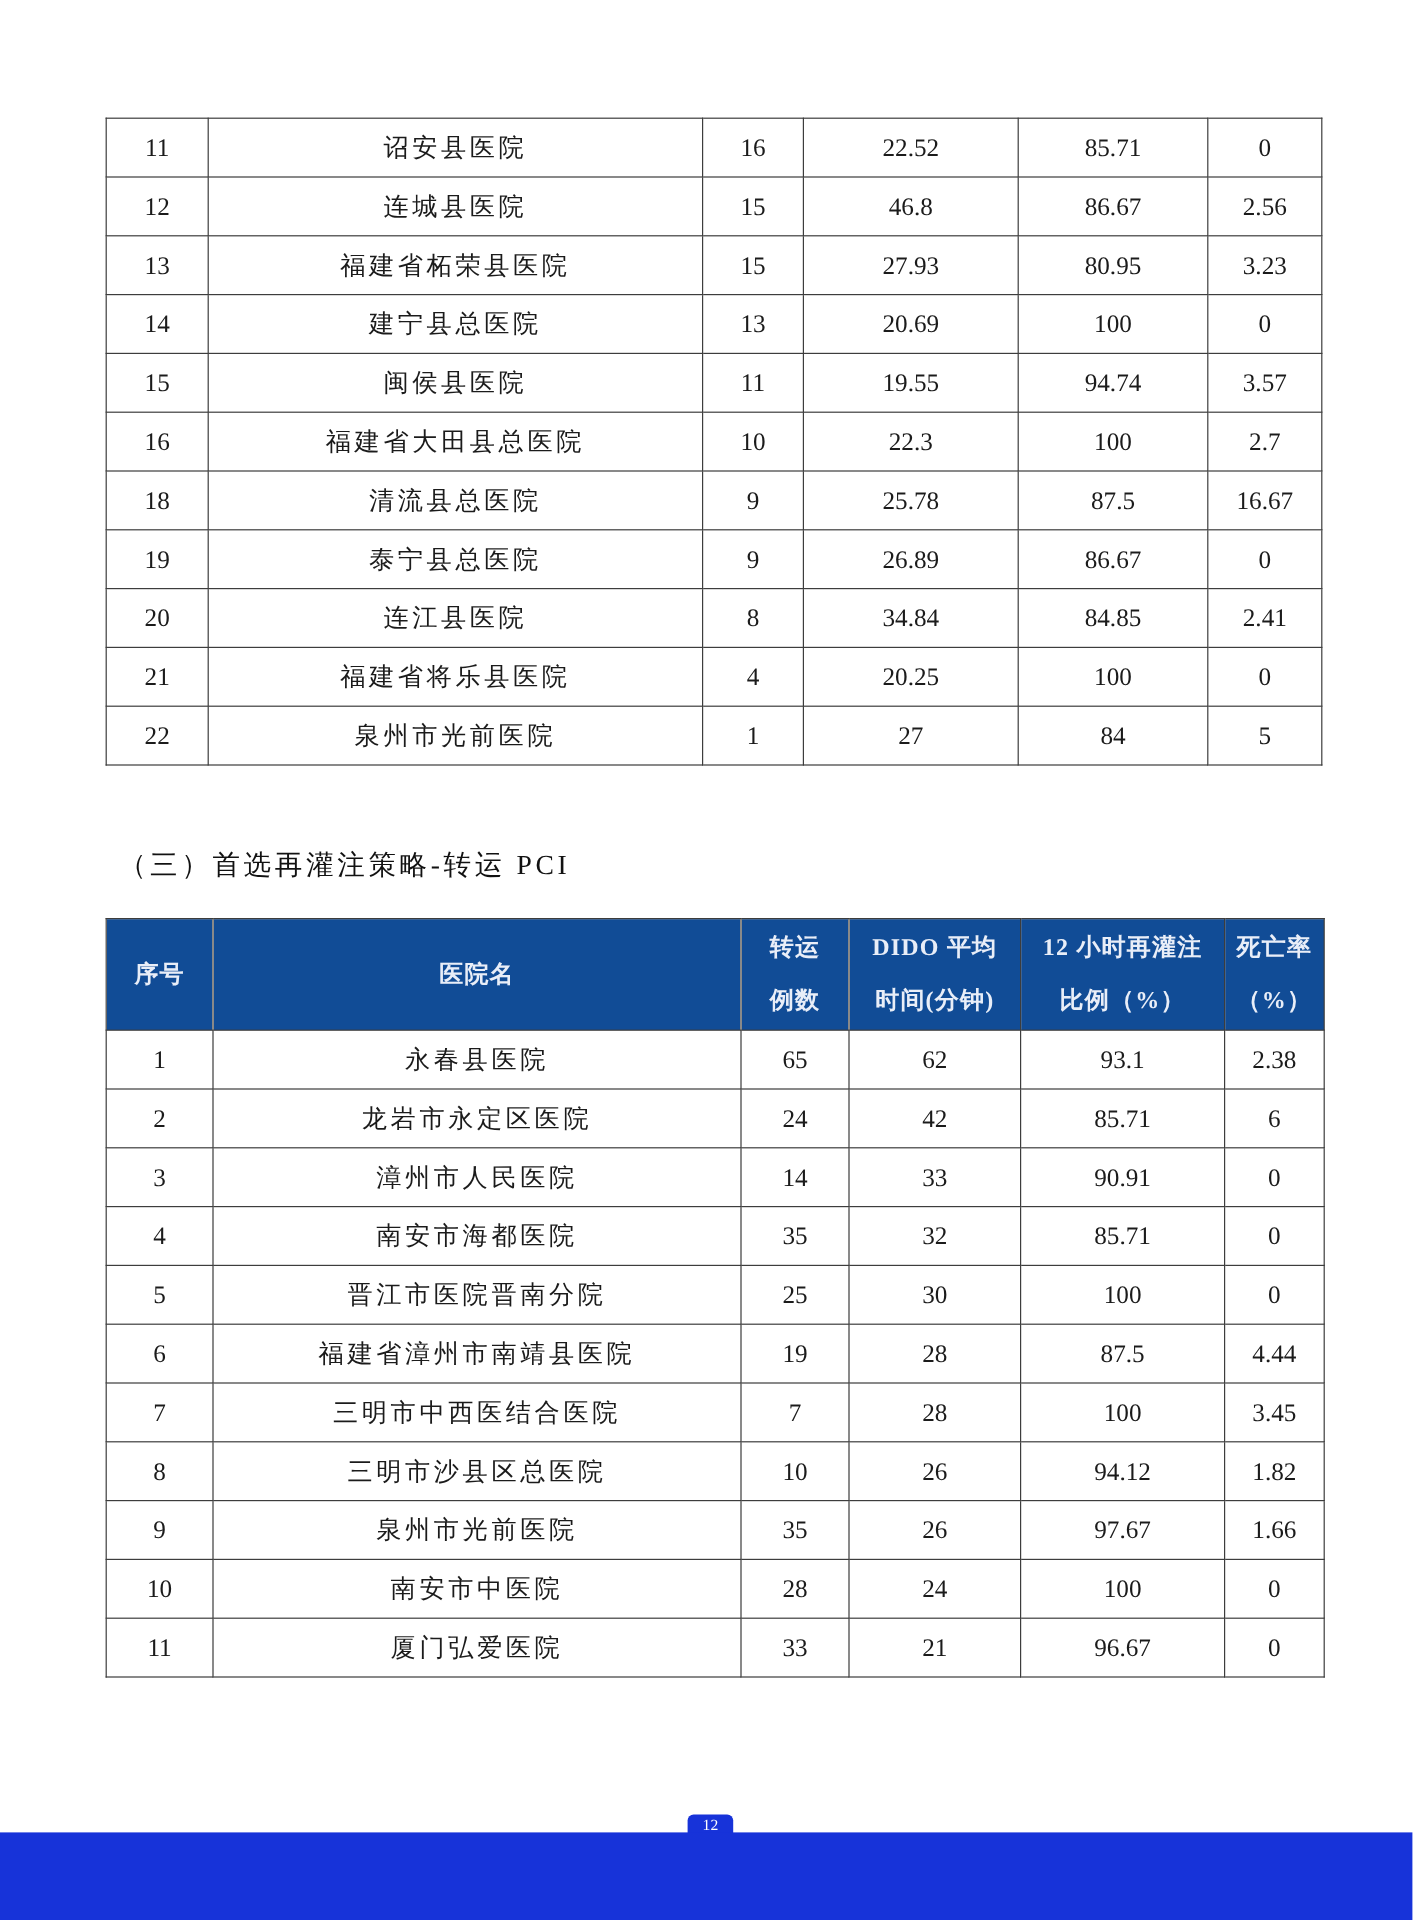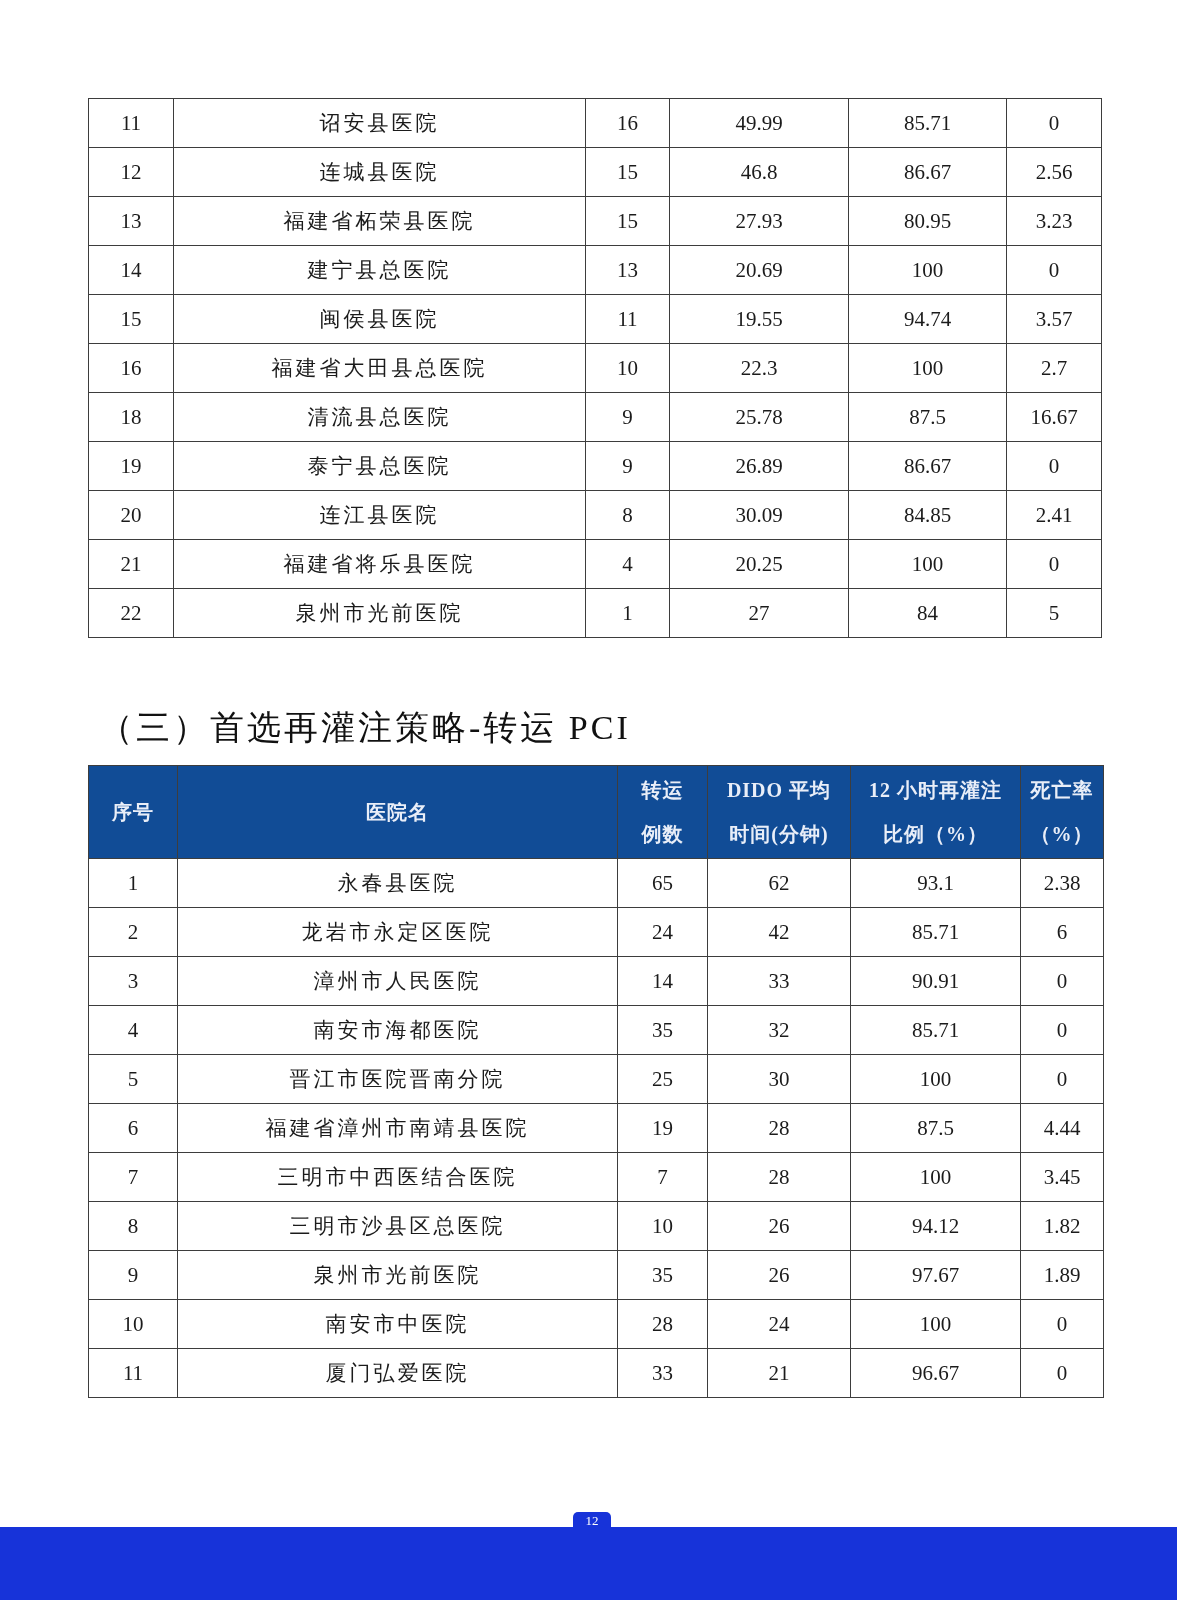--- a/index.html
+++ b/index.html
@@ -29,21 +29,21 @@
     color:#e9eef8;
     font-weight:bold;
     font-size:20px;
     white-space:pre-line;
     line-height:44px;
     height:90px;
     letter-spacing:1px;
   }
   .heading{
     position:absolute;left:99px;top:705px;
-    font-size:34px;letter-spacing:3px;color:#111111;
+    font-size:23px;letter-spacing:3px;color:#111111;
   }
   .footer-bar{
     position:absolute;left:0;bottom:0;width:1187px;height:73px;
     background:var(--footer-blue);
   }
   .page-tab{
     position:absolute;left:573px;top:1512px;width:38px;height:16px;
     background:var(--footer-blue);
     border-radius:5px 5px 0 0;
     color:#ffffff;font-size:13px;line-height:17px;text-align:center;
@@ -62,21 +62,21 @@
         <col style="width:84px">
       <col style="width:179px">
         <col style="width:158px">
         <col style="width:95px">
     </colgroup>
     <tbody>
         <tr>
           <td>11</td>
           <td class="hospital">诏安县医院</td>
           <td>16</td>
-          <td>49.99</td>
+          <td>22.52</td>
           <td>85.71</td>
           <td>0</td>
         </tr>
         <tr>
           <td>12</td>
           <td class="hospital">连城县医院</td>
           <td>15</td>
           <td>46.8</td>
           <td>86.67</td>
           <td>2.56</td>
@@ -126,21 +126,21 @@
           <td class="hospital">泰宁县总医院</td>
           <td>9</td>
           <td>26.89</td>
           <td>86.67</td>
           <td>0</td>
         </tr>
         <tr>
           <td>20</td>
           <td class="hospital">连江县医院</td>
           <td>8</td>
-          <td>30.09</td>
+          <td>34.84</td>
           <td>84.85</td>
           <td>2.41</td>
         </tr>
         <tr>
           <td>21</td>
           <td class="hospital">福建省将乐县医院</td>
           <td>4</td>
           <td>20.25</td>
           <td>100</td>
           <td>0</td>
@@ -245,21 +245,21 @@
           <td>26</td>
           <td>94.12</td>
           <td>1.82</td>
         </tr>
         <tr>
           <td>9</td>
           <td class="hospital">泉州市光前医院</td>
           <td>35</td>
           <td>26</td>
           <td>97.67</td>
-          <td>1.89</td>
+          <td>1.66</td>
         </tr>
         <tr>
           <td>10</td>
           <td class="hospital">南安市中医院</td>
           <td>28</td>
           <td>24</td>
           <td>100</td>
           <td>0</td>
         </tr>
         <tr>

